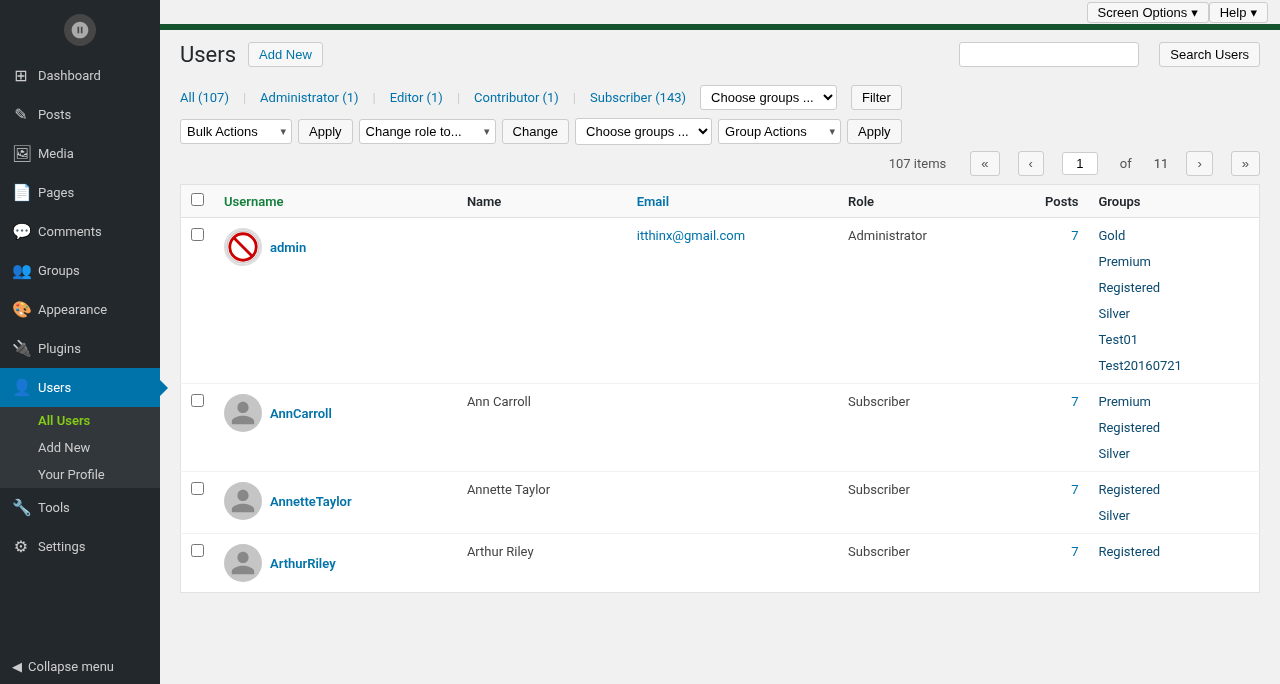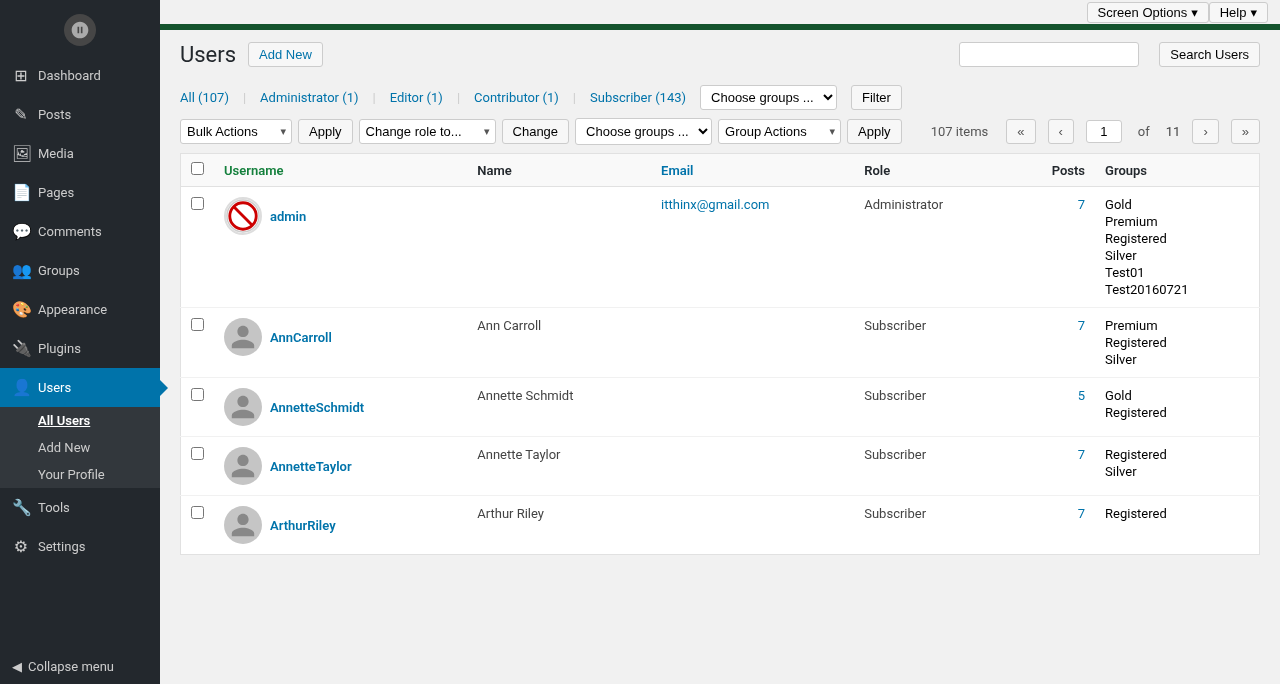--- a/index.html
+++ b/index.html
@@ -5,21 +5,21 @@
     * { box-sizing: border-box; margin: 0; padding: 0; }
     body { font-family: -apple-system, BlinkMacSystemFont, "Segoe UI", Roboto, sans-serif; font-size: 13px; background: #f1f1f1; color: #444; display: flex; height: 684px; overflow: hidden; }
 
     
     #sidebar { width: 160px; background: #23282d; color: #ccc; flex-shrink: 0; display: flex; flex-direction: column; }
     .sidebar-item { display: flex; align-items: center; gap: 8px; padding: 10px 12px; cursor: pointer; font-size: 13px; color: #ccc; text-decoration: none; }
     .sidebar-item.active { background: #0073aa; color: #fff; }
     .sidebar-item .icon { font-size: 16px; width: 18px; text-align: center; }
     .sidebar-submenu { background: #32373c; }
     .sidebar-submenu a { display: block; padding: 6px 12px 6px 38px; color: #ccc; font-size: 13px; text-decoration: none; cursor: pointer; }
-    .sidebar-submenu a.active { color: #ffffff; font-weight: 600; text-decoration: underline; }
+    .sidebar-submenu a.active { color: #84cc16; font-weight: 600; }
     .sidebar-collapse { margin-top: auto; padding: 10px 12px; color: #ccc; font-size: 13px; cursor: pointer; display: flex; align-items: center; gap: 6px; }
 
     
     #main { flex: 1; display: flex; flex-direction: column; overflow: hidden; }
 
     
     #topbar { background: #f1f1f1; display: flex; justify-content: flex-end; align-items: center; padding: 0 12px; height: 30px; border-bottom: 6px solid #14532d; }
     .topbar-btn { background: #f7f7f7; border: 1px solid #ccc; border-radius: 3px; padding: 2px 10px; font-size: 13px; cursor: pointer; display: flex; align-items: center; gap: 4px; }
 
     
@@ -34,21 +34,21 @@
     .filter-bar { display: flex; align-items: center; gap: 14px; margin-bottom: 8px; font-size: 13px; flex-wrap: wrap; }
     .filter-bar a { color: #0073aa; text-decoration: none; }
     .filter-bar .sep { color: #ccc; }
     .filter-bar select { border: 1px solid #ccc; border-radius: 3px; padding: 3px 6px; font-size: 13px; background: #fff; }
     .filter-btn { background: #f7f7f7; border: 1px solid #ccc; border-radius: 3px; padding: 4px 10px; font-size: 13px; cursor: pointer; }
 
     
     .toolbar { display: flex; align-items: center; gap: 6px; margin-bottom: 8px; flex-wrap: wrap; }
     .toolbar select { border: 1px solid #ccc; border-radius: 3px; padding: 4px 6px; font-size: 13px; background: #fff; }
     .toolbar button { background: #f7f7f7; border: 1px solid #ccc; border-radius: 3px; padding: 4px 10px; font-size: 13px; cursor: pointer; text-align: center; }
-    .pagination { display: flex; align-items: center; gap: 12px; margin-left: auto; font-size: 13px; }
+    .pagination { display: flex; align-items: center; gap: 18px; margin-left: auto; font-size: 13px; }
     .pagination-count { margin-right: 6px; color: #555; }
     .page-input { width: 36px; border: 1px solid #ccc; border-radius: 3px; padding: 3px 4px; text-align: center; font-size: 13px; }
     .page-of { color: #555; margin: 0 4px; }
     .pag-btn { background: #f7f7f7; border: 1px solid #ccc; border-radius: 3px; padding: 3px 7px; cursor: pointer; font-size: 14px; color: #555; }
     .search-area { display: flex; gap: 20px; align-items: center; margin-left: auto; }
     .search-input { border: 1px solid #ccc; border-radius: 3px; padding: 4px 8px; font-size: 13px; width: 180px; }
     .search-btn { background: #f7f7f7; border: 1px solid #ccc; border-radius: 3px; padding: 4px 10px; font-size: 13px; cursor: pointer; }
 
     
     .users-table { width: 100%; border-collapse: collapse; background: #fff; border: 1px solid #e1e1e1; }
@@ -62,21 +62,21 @@
     
     .user-link { color: #0073aa; text-decoration: none; font-weight: 600; }
     .email-link { color: #0073aa; text-decoration: none; }
     
     
     .avatar-wrap { display: flex; align-items: center; gap: 8px; }
     .avatar { width: 38px; height: 38px; border-radius: 50%; background: #c5c5c5; display: flex; align-items: center; justify-content: center; flex-shrink: 0; overflow: hidden; }
     .avatar svg { width: 28px; height: 28px; fill: #888; }
     .admin-avatar { width: 38px; height: 38px; border-radius: 50%; display: flex; align-items: center; justify-content: center; flex-shrink: 0; background: #fff; border: 2px solid #ddd; }
 
-    .groups-cell { display: flex; flex-direction: column; gap: 2px; color: #000000; }
+    .groups-cell { display: flex; flex-direction: column; gap: 11px; color: #0c4a6e; }
 
     
     .select-wrap { position: relative; display: inline-flex; align-items: center; }
     .select-wrap select { padding-right: 32px; appearance: none; -webkit-appearance: none; }
     .select-arrow { position: absolute; right: 6px; pointer-events: none; color: #555; font-size: 11px; }
 
     .wp-logo { display: flex; align-items: center; justify-content: center; padding: 14px 12px 10px; }
     .wp-logo-icon { width: 32px; height: 32px; background: #464646; border-radius: 50%; display: flex; align-items: center; justify-content: center; }
 
     .active-arrow { position: absolute; right: -8px; top: 50%; transform: translateY(-50%); width: 0; height: 0; border-top: 8px solid transparent; border-bottom: 8px solid transparent; border-left: 8px solid #0073aa; }
@@ -306,43 +306,20 @@
           </tr>
           <tr>
             <td><input type="checkbox" style=""></td>
             <td>
               <div class="avatar-wrap">
                 <div class="avatar">
                   <svg viewBox="0 0 24 24" width="24" height="24" fill="#aaa">
                     <path d="M12 12c2.7 0 4.8-2.1 4.8-4.8S14.7 2.4 12 2.4 7.2 4.5 7.2 7.2 9.3 12 12 12zm0 2.4c-3.2 0-9.6 1.6-9.6 4.8v2.4h19.2v-2.4c0-3.2-6.4-4.8-9.6-4.8z"></path>
                   </svg>
                 </div>
-                <a class="user-link" href="#">AnnetteSchmidt</a>
-              </div>
-            </td>
-            <td>Annette Schmidt</td>
-            <td></td>
-            <td>Subscriber</td>
-            <td class="col-posts"><a href="#" style="color: rgb(0, 115, 170); text-decoration: none;">5</a></td>
-            <td>
-              <div class="groups-cell">
-                <span>Gold</span>
-                <span>Registered</span>
-              </div>
-            </td>
-          </tr>
-          <tr>
-            <td><input type="checkbox" style=""></td>
-            <td>
-              <div class="avatar-wrap">
-                <div class="avatar">
-                  <svg viewBox="0 0 24 24" width="24" height="24" fill="#aaa">
-                    <path d="M12 12c2.7 0 4.8-2.1 4.8-4.8S14.7 2.4 12 2.4 7.2 4.5 7.2 7.2 9.3 12 12 12zm0 2.4c-3.2 0-9.6 1.6-9.6 4.8v2.4h19.2v-2.4c0-3.2-6.4-4.8-9.6-4.8z"></path>
-                  </svg>
-                </div>
                 <a class="user-link" href="#">AnnetteTaylor</a>
               </div>
             </td>
             <td>Annette Taylor</td>
             <td></td>
             <td>Subscriber</td>
             <td class="col-posts"><a href="#" style="color: rgb(0, 115, 170); text-decoration: none;">7</a></td>
             <td>
               <div class="groups-cell">
                 <span>Registered</span>

